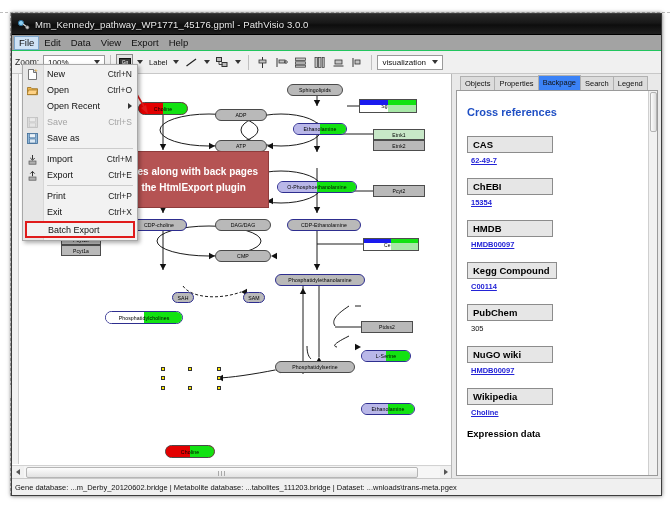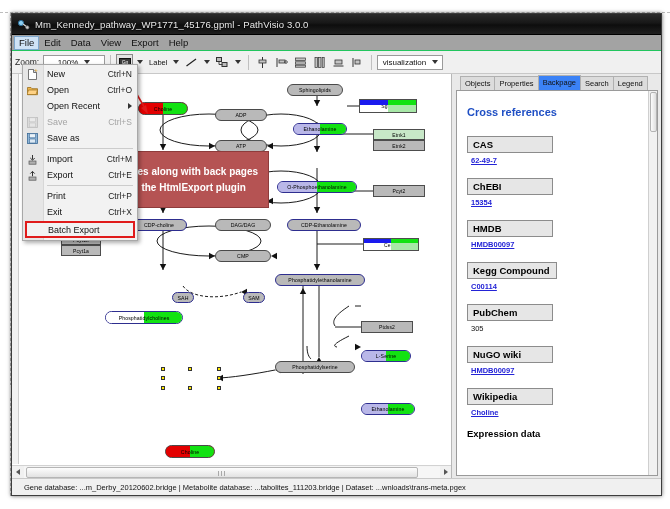--- a/index.html
+++ b/index.html
@@ -107,21 +107,21 @@
     font-size: 8.5px; color: #222; margin-right: 2px; white-space: nowrap;
   }
   .tb-combo {
     height: 15px;
     background: #fff;
     border: 1px solid #9a9a9a;
     display: flex; align-items: center;
     font-size: 8px; color: #111;
     padding: 0 2px 0 4px;
     position: relative;
-    justify-content: center;
+    justify-content: space-between;
   }
   .tb-combo .arrow {
     width: 0; height: 0;
     border-left: 3px solid transparent;
     border-right: 3px solid transparent;
     border-top: 4px solid #333;
     margin-left: 6px; margin-right: 2px;
   }
   .combo-zoom { width: 62px; }
   .combo-vis  { width: 66px; }
@@ -282,21 +282,21 @@
     border: 1px solid #b3b3b3; border-radius: 2px;
   }
 
   
   .statusbar {
     position: relative;
     height: 17px;
     background: #f0f0f0;
     border-top: 1px solid #c9c9c9;
     display: flex; align-items: center;
-    padding-left: 12px;
+    padding-left: 3px;
   }
   .status-text {
     font-size: 7.5px; color: #111; white-space: nowrap;
   }
 
   
   .filemenu {
     position: absolute;
     left: 10px; top: 50px;
     width: 116px;

